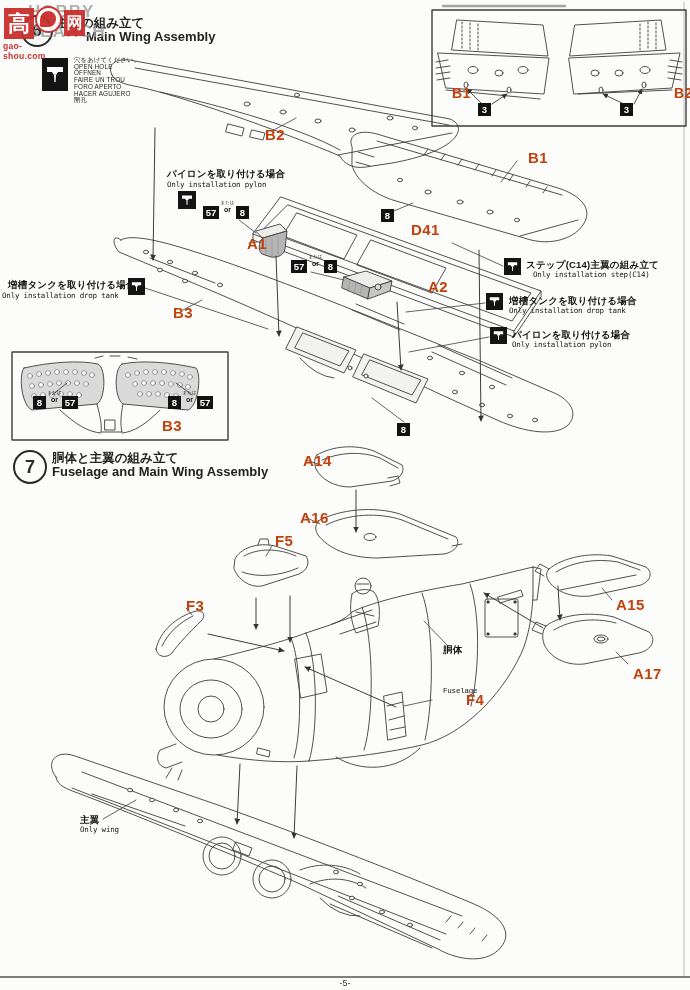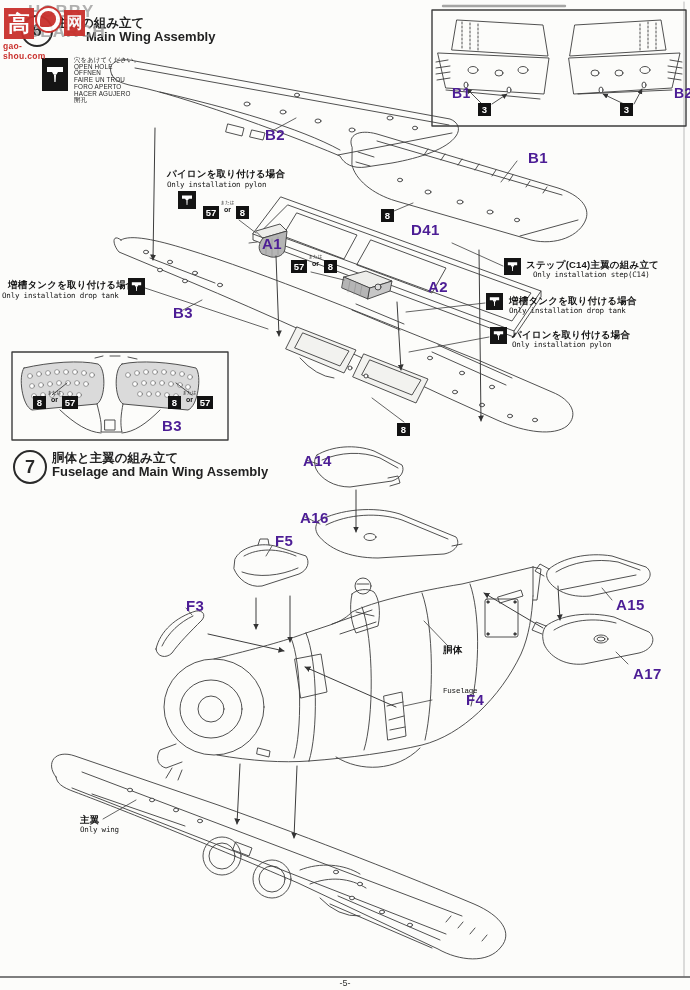--- a/index.html
+++ b/index.html
@@ -1,19 +1,19 @@
 <!DOCTYPE html>
 <html><head>
 <meta charset="utf-8">
 <style>
   html,body{margin:0;padding:0;background:#e9e9e6;}
   #sheet{position:relative;width:690px;height:990px;background:#fcfcfa;overflow:hidden;
          font-family:"Liberation Sans",sans-serif;color:#1e1e1e;}
   #art{position:absolute;left:0;top:0;z-index:1;}
-  .lbl{position:absolute;z-index:10;font:700 15px "Liberation Sans",sans-serif;color:#4c1d95;letter-spacing:.4px;white-space:nowrap;padding-left:16px;}
+  .lbl{position:absolute;z-index:10;font:700 15px "Liberation Sans",sans-serif;color:#c2410c;letter-spacing:.4px;white-space:nowrap;padding-left:16px;}
   .lbl.md{font-size:14px;}
   .cja{position:absolute;z-index:10;font:600 9.5px "Liberation Sans",sans-serif;color:#141414;white-space:nowrap;letter-spacing:.2px;}
   .cen{position:absolute;z-index:10;font:400 7.5px "DejaVu Sans Mono",monospace;color:#141414;white-space:nowrap;letter-spacing:-.2px;}
   .pbox{position:absolute;z-index:11;background:#121212;color:#fff;font:700 9.5px "Liberation Sans",sans-serif;
         width:13px;height:13px;display:flex;align-items:center;justify-content:center;}
   .pbox.w{width:16px;}
   .orstack{position:absolute;z-index:11;width:15px;text-align:center;line-height:1;color:#141414;}
   .orstack .orja{font-size:4.5px;display:block;}
   .orstack .oren{font:700 7px "Liberation Sans",sans-serif;display:block;}
   .drill{position:absolute;z-index:11;background:#141414;display:flex;align-items:center;justify-content:center;}
@@ -418,21 +418,21 @@
     <svg width="13" height="14" viewBox="0 0 20 24">
         <path d="M2,4 H18 V9 H13 L11.5,11.5 H8.5 L7,9 H2 Z" fill="#fff"></path>
         <path d="M9,11.5 h2 L10.6,19 h-1.2 Z" fill="#fff"></path>
       </svg>
   </div>
   <div class="cja" style="left:512px;top:329px;">パイロンを取り付ける場合</div>
   <div class="cen" style="left:512px;top:340px;">Only installation pylon</div>
 
   <div class="lbl" style="left:249px;top:126px;">B2</div>
   <div class="lbl" style="left:512px;top:149px;">B1</div>
-  <div class="lbl" style="left:231px;top:235px;margin-left:15px;">A1</div>
+  <div class="lbl" style="left:231px;top:235px;">A1</div>
   <div class="lbl" style="left:395px;top:221px;">D41</div>
   <div class="lbl" style="left:412px;top:278px;">A2</div>
   <div class="lbl" style="left:157px;top:304px;">B3</div>
   <div class="lbl md" style="left:436px;top:85px;">B1</div>
   <div class="lbl md" style="left:658px;top:85px;">B2</div>
   <div class="lbl" style="left:146px;top:417px;">B3</div>
 
   <div class="pbox" style="left:478px;top:103px;">3</div>
   <div class="pbox" style="left:620px;top:103px;">3</div>
   <div class="pbox" style="left:381px;top:209px;">8</div>

